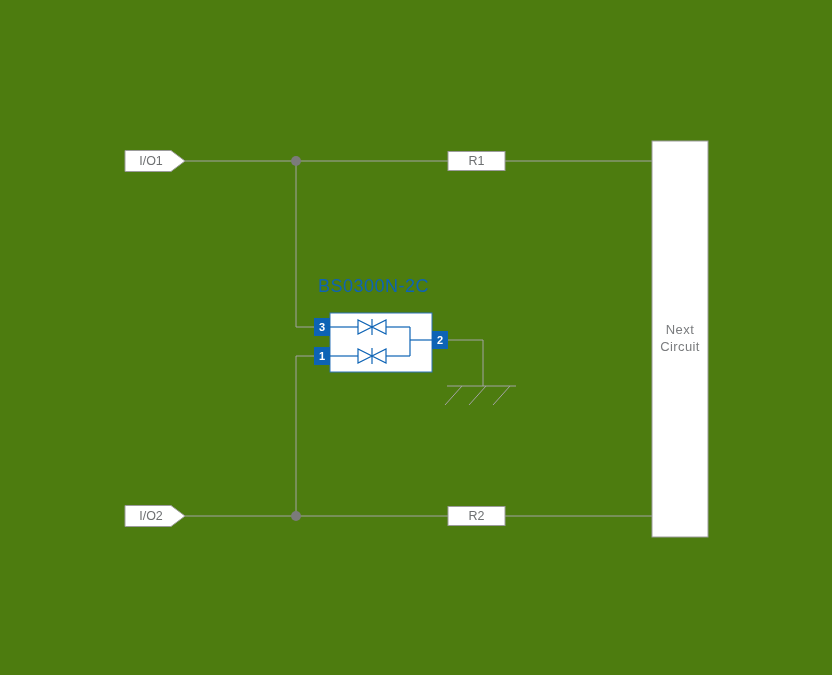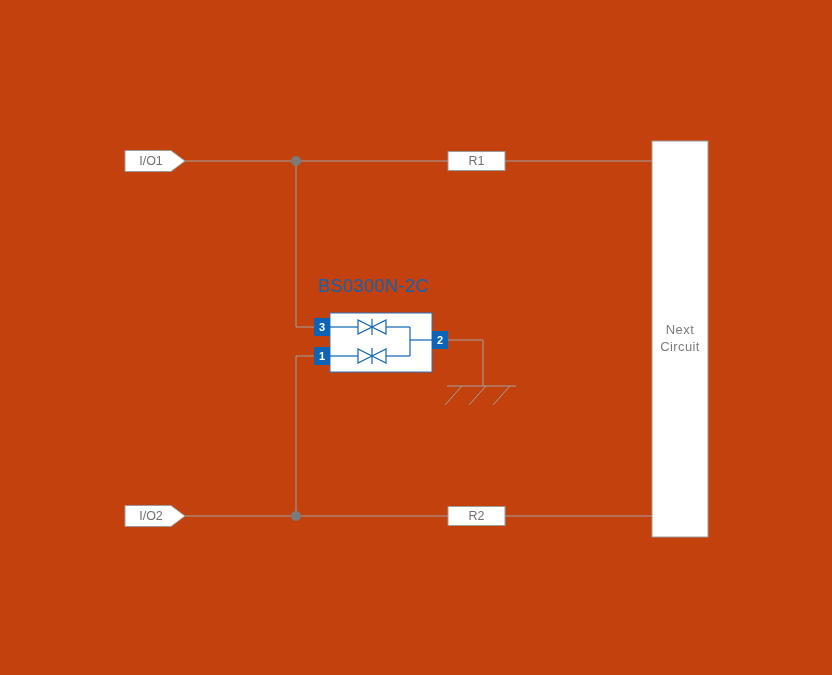--- a/index.html
+++ b/index.html
@@ -1,16 +1,16 @@
 <!DOCTYPE html>
 <html><head>
 <meta charset="utf-8">
 <style>
   html,body{margin:0;padding:0;background:#ffffff;}
-  .stage{position:relative;width:832px;height:675px;background:#c2410c;overflow:hidden;}
+  .stage{position:relative;width:832px;height:675px;background:#4d7c0f;overflow:hidden;}
   svg{display:block;}
   svg text{font-family:"Liberation Sans","DejaVu Sans",sans-serif;}
   .lbl{fill:#6e7072;font-size:12.5px;}
   .pinnum{fill:#ffffff;font-size:11px;font-weight:bold;}
   .comp-title{fill:#0d63b5;font-size:18px;font-weight:500;letter-spacing:.5px;}
   .next-txt{fill:#7a7c7e;font-size:13px;letter-spacing:.4px;}
   .wire{stroke:#a3a3a3;stroke-width:1;fill:none;}
   .boxline{stroke:#9c9c9c;stroke-width:1;fill:#ffffff;}
   .bluebody{stroke:#2f74ba;stroke-width:1;fill:#ffffff;}
   .blueline{stroke:#0d63b5;stroke-width:1.2;fill:none;}

